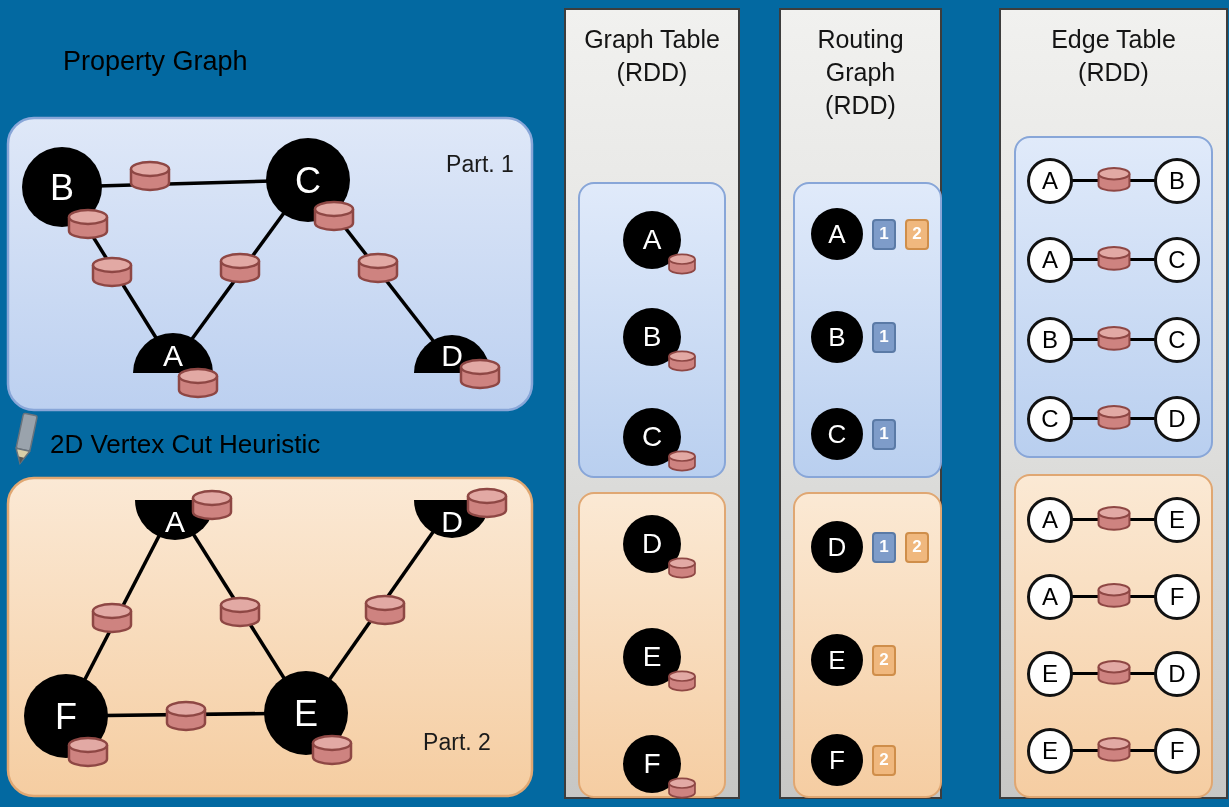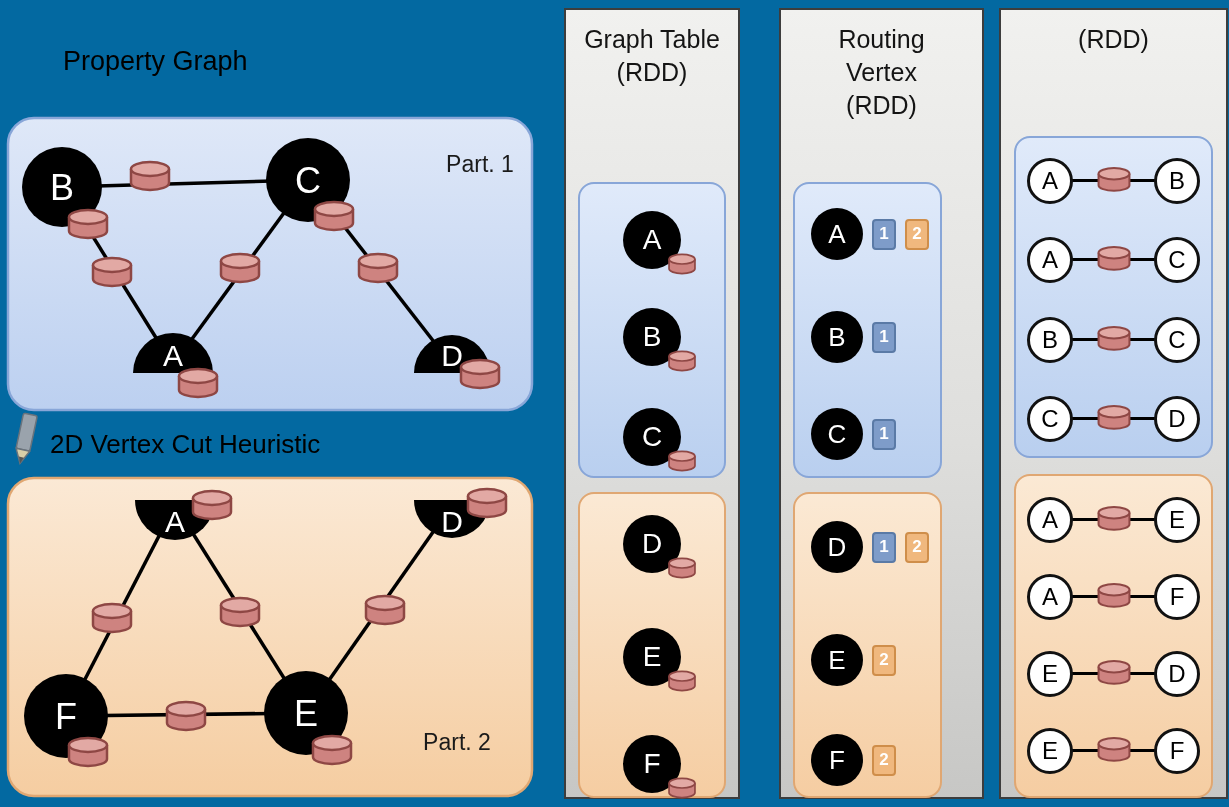--- a/index.html
+++ b/index.html
@@ -215,24 +215,24 @@
             <span>F</span>
           </div>
           <svg class="vt-cyl" width="30" height="22">
               <use href="#cyl" width="30" height="22"></use>
             </svg>
         </div>
       </div>
     </div>
   </div>
 
-  <div class="col" style="left:779px;width:205px">
+  <div class="col" style="left:779px;width:163px">
     <div class="col-header">
       <div>Routing</div>
-      <div>Vertex</div>
+      <div>Graph</div>
       <div>(RDD)</div>
     </div>
 
     <div class="inner-box box-blue" style="left:12px;top:172px;width:149px;height:296px">
       <div class="rt-row" style="top:24px">
         <div class="black-circle rt-circle">
           <span>A</span>
         </div>
         <div class="badge badge-blue">
           <span>1</span>
@@ -285,20 +285,21 @@
         </div>
         <div class="badge badge-orange">
           <span>2</span>
         </div>
       </div>
     </div>
   </div>
 
   <div class="col" style="left:999px;width:229px">
     <div class="col-header">
+      <div>Edge Table</div>
       <div>(RDD)</div>
     </div>
 
     <div class="inner-box box-blue" style="left:13px;top:126px;width:199px;height:322px">
       <div class="et-row" style="top:18px">
         <div class="et-line"></div>
         <div class="et-circle left">
           <span>A</span>
         </div>
         <svg class="et-cyl" width="36" height="26">

